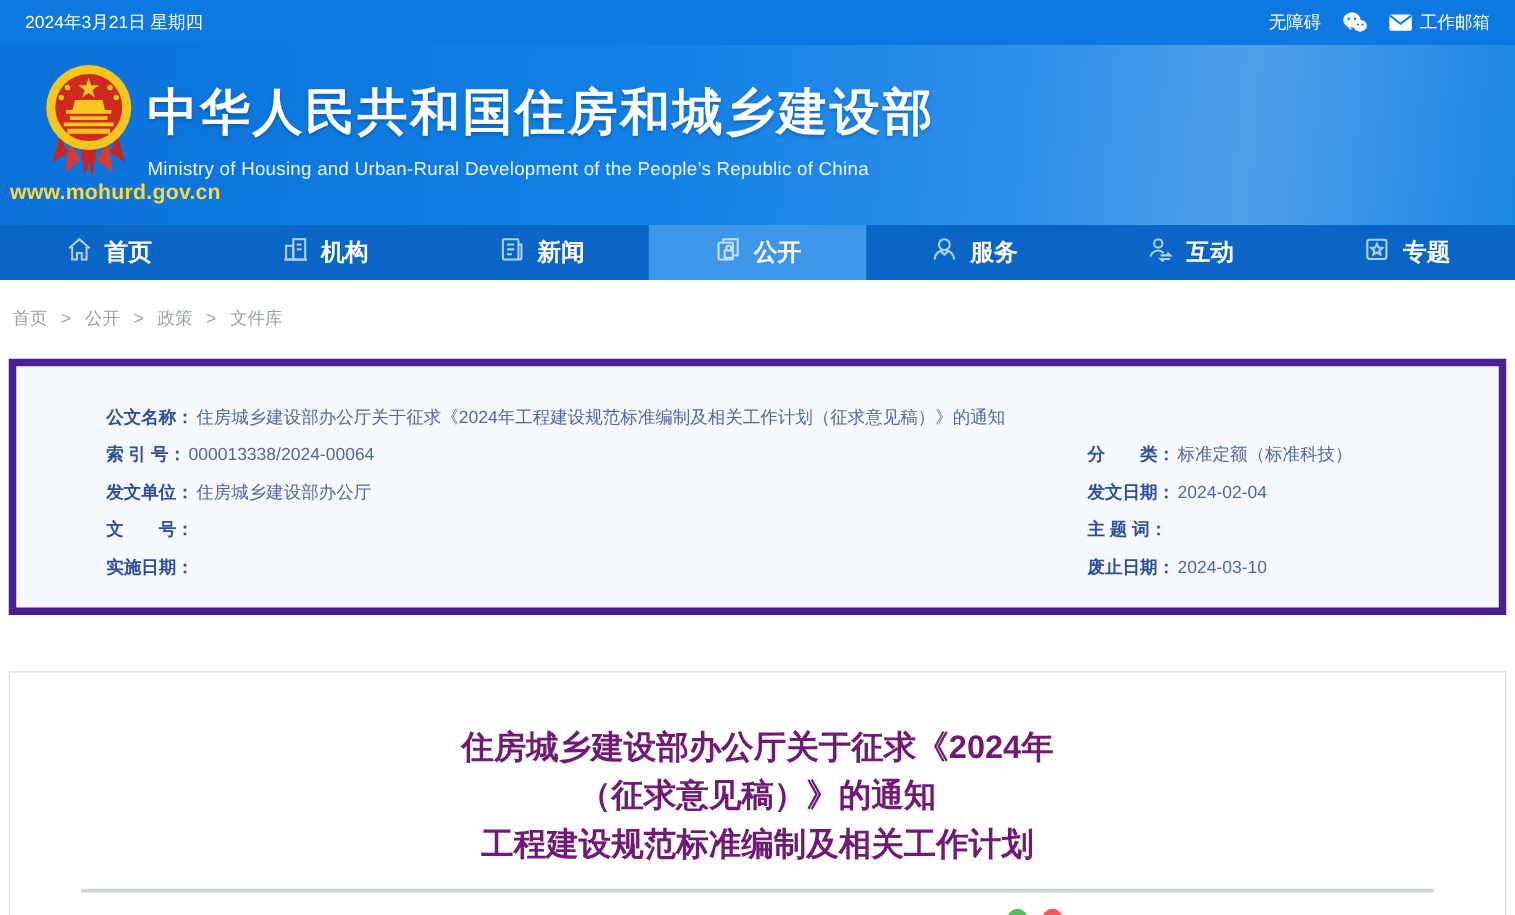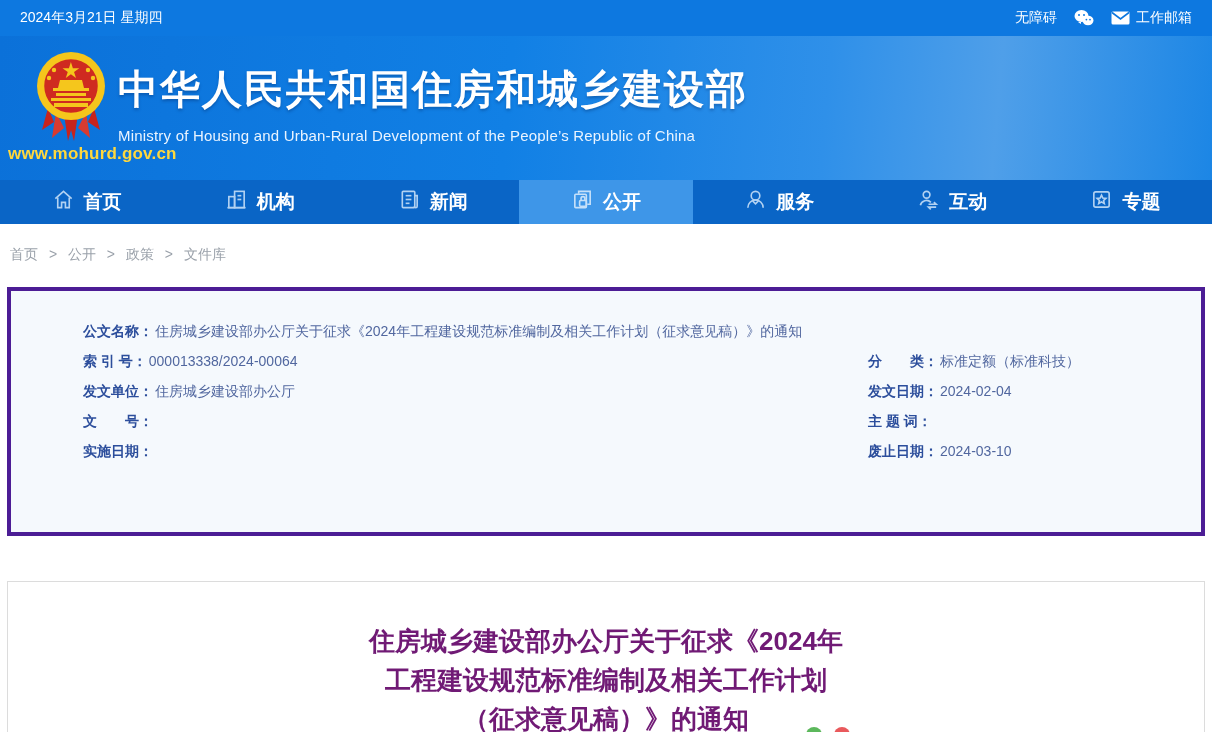--- a/index.html
+++ b/index.html
@@ -38,22 +38,22 @@
     gap:9px; color:#fff; font-size:19px; font-weight:bold; cursor:pointer; }
   .nav-item.active { background:#3e96e8; }
   .nav-item svg { opacity:.82; }
 
   
   .breadcrumb { padding:22px 0 0 10px; font-size:14px; color:#9aa1aa; height:63px; }
   .breadcrumb span.crumb { cursor:pointer; }
   .breadcrumb .sep { margin:0 7px; color:#9aa1aa; }
 
   
-  .info-card { margin:0 7px; height:249px; background:#f5f9fd;
-    border:4px solid #4c1d95; padding:25px 40px 0 72px; font-size:14px; }
+  .info-card { margin:0 7px; height:205px; background:#f5f9fd;
+    border:6px solid #4c1d95; padding:25px 40px 0 72px; font-size:14px; }
   .info-row { display:flex; line-height:30px; }
   .cell-l { flex:0 0 785px; display:flex; white-space:nowrap; overflow:hidden; }
   .cell-r { flex:1; display:flex; white-space:nowrap; }
   .lbl { color:#2c4e9c; font-weight:bold; }
   .val { color:#51679f; margin-left:2px; }
 
   
   .article-card { margin:45px 7px 0 7px; height:230px; background:#fff;
     border:1px solid #dcdcdc; padding-top:40px; }
   .article-title { text-align:center; font-size:26px; font-weight:bold; color:#701a75;
@@ -265,22 +265,22 @@
       <div class="cell-r">
         <span class="lbl">废止日期：</span>
         <span class="val">2024-03-10</span>
       </div>
     </div>
   </div>
 
   <div class="article-card">
     <div class="article-title">
       <div>住房城乡建设部办公厅关于征求《2024年</div>
+      <div>（征求意见稿）》的通知</div>
       <div>工程建设规范标准编制及相关工作计划</div>
-      <div>（征求意见稿）》的通知</div>
     </div>
     <div class="article-divider"></div>
   </div>
 
   <div class="share-icons">
     <div class="share-dot wechat"></div>
     <div class="share-dot weibo"></div>
   </div>
 
 </div>

